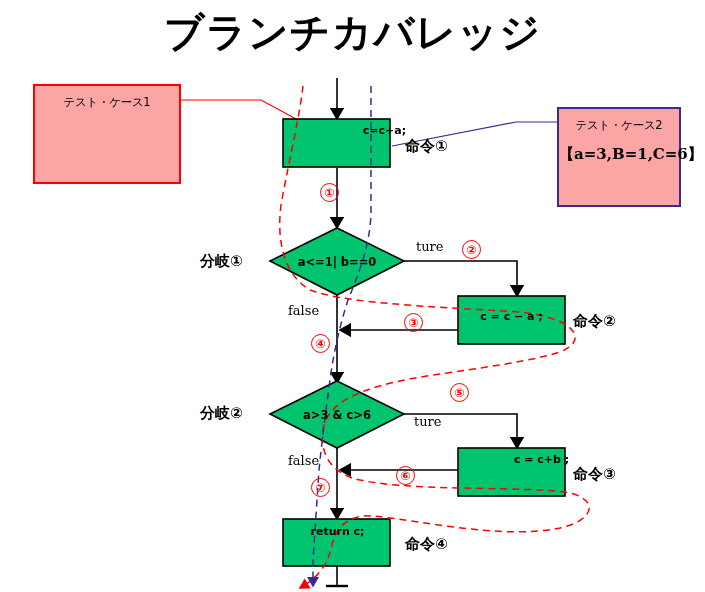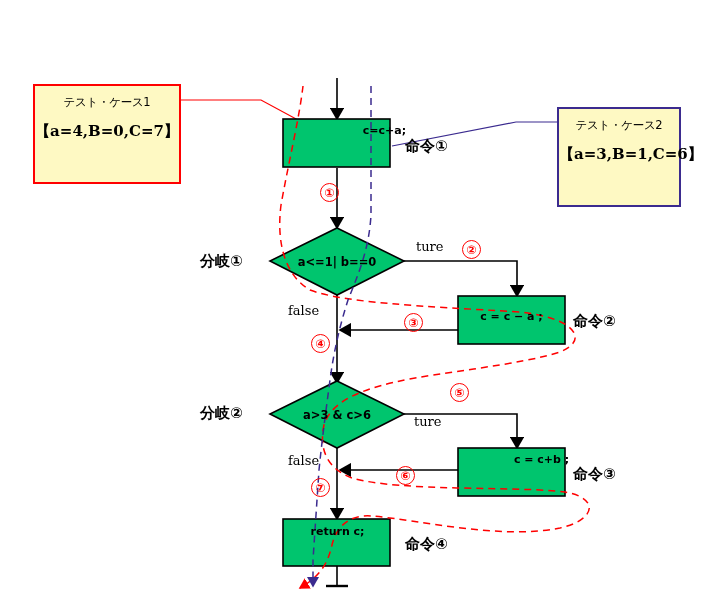--- a/index.html
+++ b/index.html
@@ -38,21 +38,21 @@
     font-family: "DejaVu Sans", sans-serif;
     font-size: 40px;
     font-weight: bold;
     color: #000000;
     letter-spacing: 1px;
   }
 
   
   .testcase-box {
     position: absolute;
-    background: #fef9c3;
+    background: #fca5a5;
     box-sizing: border-box;
     text-align: center;
   }
   .testcase-box.tc1 {
     left: 33px;
     top: 84px;
     width: 148px;
     height: 100px;
     border: 2px solid #ff0000;
   }
@@ -127,20 +127,21 @@
     text-align: center;
     background: transparent;
     box-sizing: border-box;
   }
 </style>
 </head>
 <body>
 
 <div id="canvas">
 
+  <div class="overlay-text page-title">ブランチカバレッジ</div>
 
   <svg id="flow-svg" viewBox="0 0 705 592">
     <defs>
       <marker id="arrowBlack" markerWidth="9" markerHeight="9" refX="7" refY="4.5" orient="auto">
         <path d="M0,0 L8,4.5 L0,9 z" fill="#000000"></path>
       </marker>
       <marker id="arrowRed" markerWidth="8" markerHeight="8" refX="6" refY="4" orient="auto">
         <path d="M0,0 L7,4 L0,8 z" fill="#ff0000"></path>
       </marker>
       <marker id="arrowBlue" markerWidth="8" markerHeight="8" refX="6" refY="4" orient="auto">
@@ -194,21 +195,20 @@
     <path d="M371,86 L371,215
              C369,250 358,275 348,300
              C340,325 334,350 330,380
              C326,410 322,440 319,470
              C317,500 315,530 313,560
              L313,586" stroke="#3b2b8f" stroke-width="1.5" fill="none" stroke-dasharray="7,5" marker-end="url(#arrowBlue)"></path>
   </svg>
 
   <div class="testcase-box tc1">
     <div class="tc-title">テスト・ケース1</div>
-    <div class="tc-values">【a=4,B=0,C=7】</div>
   </div>
 
   <div class="testcase-box tc2">
     <div class="tc-title">テスト・ケース2</div>
     <div class="tc-values">【a=3,B=1,C=6】</div>
   </div>
 
   <div class="node-text" style="left:283px; top:124px; width:107px;padding-left:48px;">c=c+a;</div>
 
   <div class="node-text diamond-text" style="left:277px; top:255px; width:120px;">a&lt;=1| b==0</div>

